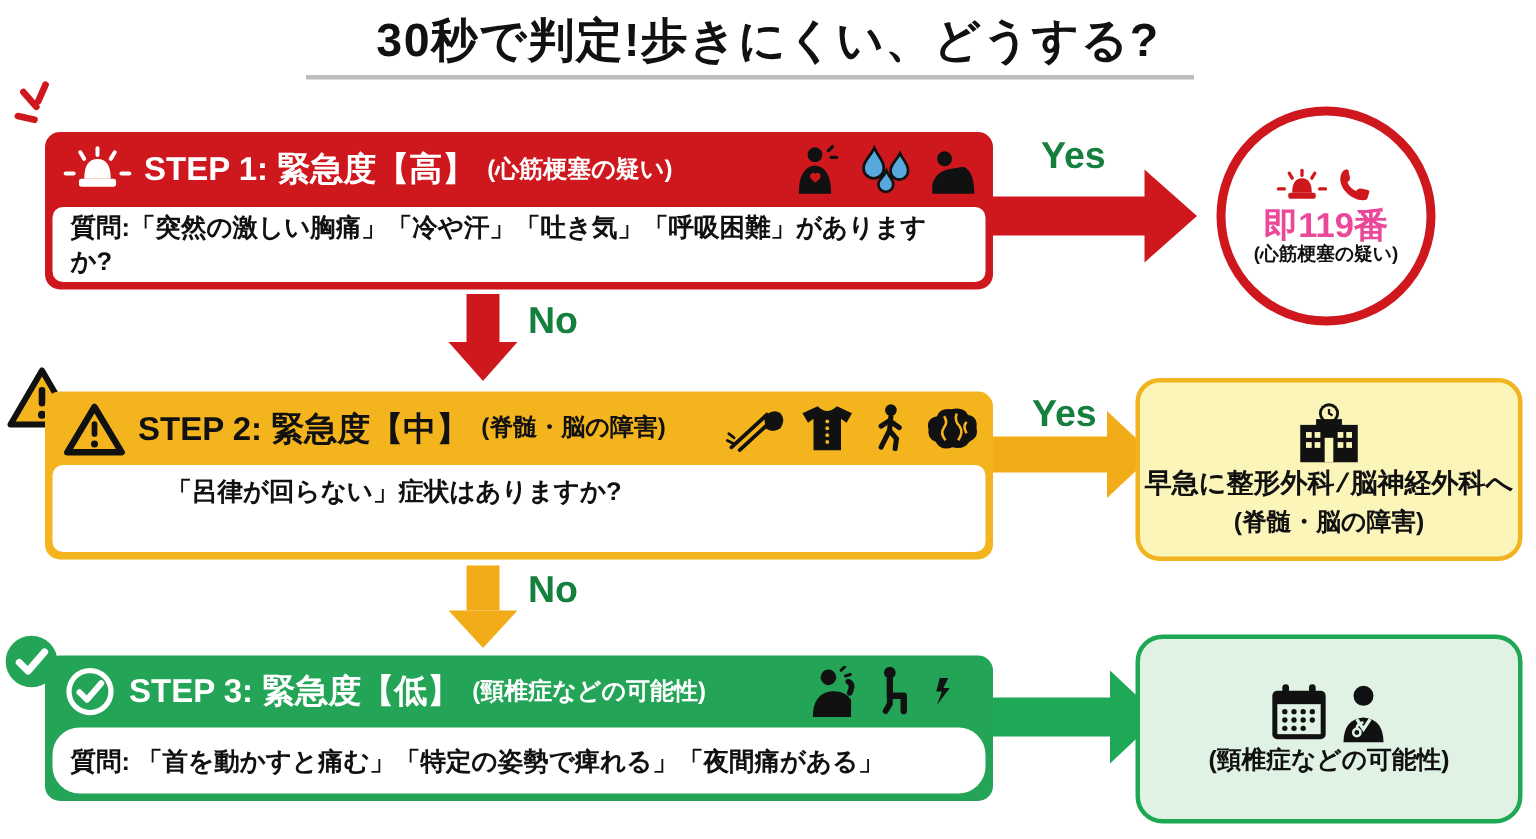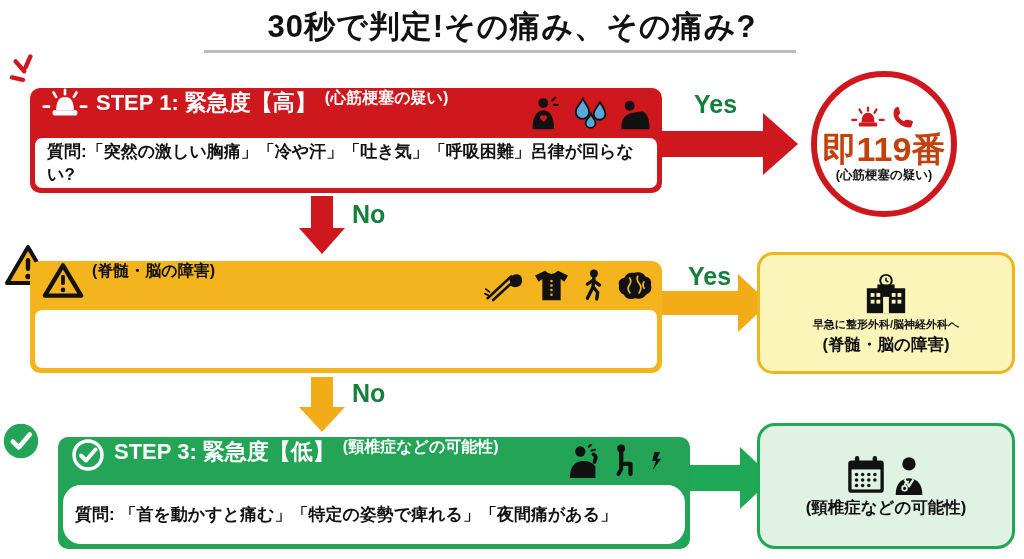--- a/index.html
+++ b/index.html
@@ -4,66 +4,66 @@
 <style>
   html,body{margin:0;padding:0;background:#fff;}
   .stage{position:relative;width:1024px;height:559px;overflow:hidden;background:#fff;
          font-family:"Liberation Sans","DejaVu Sans",sans-serif;font-weight:700;color:#111;}
   .abs{position:absolute;}
 
   .title{top:6px;left:0;width:100%;text-align:center;font-size:31px;letter-spacing:1px;color:#111;}
   .title-underline{top:50px;left:204px;width:592px;height:3px;background:#bdbdbd;}
 
   .step{border-radius:10px;z-index:1;}
-  .step-header{display:flex;padding:0 8px 0 12px;gap:8px;}
+  .step-header{display:flex;align-items:center;padding:0 8px 0 12px;gap:8px;}
   .step-title{font-size:22px;white-space:nowrap;}
   .step-note{font-size:16px;white-space:nowrap;}
   .hdr-icons{margin-left:auto;display:flex;align-items:center;gap:9px;}
   .qbox{position:absolute;left:5px;right:5px;bottom:5px;background:#fff;border-radius:7px;
         font-size:17px;color:#111;}
   .qbox.single{display:flex;align-items:center;padding:0 12px;}
   .qbox.multi{padding:5px 12px 0 12px;line-height:1.5;}
 
   .step1{left:30px;top:88px;width:632px;height:105px;background:#CE181E;}
   .step1 .step-header{height:50px;color:#fff;}
   .step1 .qbox{top:50px;}
 
   .step2{left:30px;top:261px;width:632px;height:112px;background:#F4B41D;}
   .step2 .step-header{height:49px;color:#111;}
   .step2 .qbox{top:49px;}
   .q-indent{margin-left:64px;}
 
-  .step3{left:30px;top:437px;width:632px;height:112px;background:#23A457;margin-left:28px;}
+  .step3{left:30px;top:437px;width:632px;height:97px;background:#23A457;}
   .step3 .step-header{height:48px;color:#fff;}
   .step3 .qbox{top:48px;border-radius:18px;}
 
   .yn-label{font-size:25px;color:#15803d;z-index:2;}
   .arrow-body{z-index:0;}
   .tri{width:0;height:0;z-index:0;}
 
   .circle{left:811px;top:71px;width:134px;height:134px;border:6px solid #CE181E;border-radius:50%;
           background:#fff;display:flex;flex-direction:column;align-items:center;justify-content:center;gap:1px;}
   .circle-icons{display:flex;align-items:center;gap:6px;}
-  .circle-main{font-size:34px;color:#c2410c;line-height:1.05;}
+  .circle-main{font-size:23px;color:#ec4899;line-height:1.05;}
   .circle-sub{font-size:12.5px;color:#111;line-height:1.1;}
 
   .outbox{display:flex;flex-direction:column;align-items:center;justify-content:center;text-align:center;gap:2px;}
-  .outbox .l1{font-size:11px;line-height:1.25;}
+  .outbox .l1{font-size:18px;line-height:1.25;font-family:Liberation Mono, monospace;}
   .outbox .l2{font-size:16.5px;line-height:1.25;}
   .ybox{left:757px;top:252px;width:252px;height:116px;background:#FBF5BA;border:3px solid #EFB41F;border-radius:16px;}
   .gbox{left:757px;top:423px;width:252px;height:120px;background:#DFF2E3;border:3px solid #1EA854;border-radius:18px;}
   .icon-row{display:flex;align-items:flex-end;gap:6px;}
   .badge{z-index:0;}
 </style>
 </head>
 <body>
 
 <div class="stage">
 
-  <div class="abs title">30秒で判定!その痛み、その痛み?</div>
+  <div class="abs title">30秒で判定!歩きにくい、どうする?</div>
   <div class="abs title-underline"></div>
 
   <svg class="abs" style="left:8px;top:54px;width:30px;height:32px;z-index:0" viewBox="0 0 22 26">
     <g stroke="#CE181E" stroke-width="3.6" stroke-linecap="round" fill="none">
       <path d="M17 2 L13 11"></path>
         <path d="M5 6 L12 14"></path>
         <path d="M2 19 L11 21"></path>
     </g>
   </svg>
 
@@ -99,21 +99,21 @@
             <path d="M20 19 C22 24 25 25 25 29 A5.5 5.5 0 1 1 14 29 C14 25 18 24 20 19 Z"></path>
           </g>
         </svg>
         <svg style="width:36px;height:34px" viewBox="0 0 40 36">
           <circle cx="13" cy="10" r="5.5" fill="#111"></circle>
           <path d="M4 36 Q2 22 15 18 L27 16 Q35 19 35 36 Z" fill="#111"></path>
           <path d="M6 6 q-4 1 -2 5" stroke="#CE181E" stroke-width="2.5" fill="none" stroke-linecap="round"></path>
         </svg>
       </span>
     </div>
-    <div class="qbox single">質問:「突然の激しい胸痛」「冷や汗」「吐き気」「呼吸困難」呂律が回らない?</div>
+    <div class="qbox single">質問:「突然の激しい胸痛」「冷や汗」「吐き気」「呼吸困難」がありますか?</div>
   </div>
 
   <div class="abs yn-label" style="left:694px;top:90px">Yes</div>
   <div class="abs arrow-body" style="left:661px;top:131px;width:103px;height:26px;background:#CE181E"></div>
   <div class="abs tri" style="left:763px;top:113px;border-top:31px solid transparent;border-bottom:31px solid transparent;border-left:35px solid #CE181E"></div>
 
   <div class="abs circle">
     <div class="circle-icons">
       <svg style="width:34px;height:24px" viewBox="0 0 52 34">
         <path d="M16 24 Q16 9 26 9 Q36 9 36 24 Z" fill="#CE181E"></path>
@@ -144,20 +144,21 @@
     <circle cx="24" cy="33.5" r="2.7" fill="#111"></circle>
   </svg>
 
   <div class="abs step step2">
     <div class="step-header">
       <svg style="width:42px;height:38px" viewBox="0 0 48 44">
         <path d="M24 5 L45 40 H3 Z" fill="none" stroke="#111" stroke-width="5" stroke-linejoin="round"></path>
         <rect x="21.8" y="16" width="4.4" height="12" rx="2.2" fill="#111"></rect>
         <circle cx="24" cy="33.5" r="2.7" fill="#111"></circle>
       </svg>
+      <span class="step-title">STEP 2: 緊急度【中】</span>
       <span class="step-note">(脊髄・脳の障害)</span>
       <span class="hdr-icons">
         <svg style="width:40px;height:33px" viewBox="0 0 44 36">
           <g stroke="#111" stroke-width="2.8" stroke-linecap="round">
             <path d="M4 32 L30 8"></path>
               <path d="M10 34 L34 12"></path>
           </g>
           <path d="M28 10 Q34 3 40 7 Q44 12 40 18 Q34 22 29 18 Z" fill="#111"></path>
           <g stroke="#111" stroke-width="2" stroke-linecap="round">
             <path d="M2 22 l4 3"></path>
@@ -187,20 +188,21 @@
           <path d="M8 26 Q2 24 3 17 Q1 10 9 8 Q11 2 19 3 Q28 1 31 7 Q38 8 37 16 Q39 23 32 26 Q28 32 20 30 Q12 33 8 26 Z" fill="#111"></path>
           <g stroke="#F4B41D" stroke-width="1.8" fill="none">
             <path d="M14 8 q3 4 0 8 q-3 4 1 9"></path>
               <path d="M23 6 q-2 5 2 9 q3 4 -1 10"></path>
               <path d="M30 12 q-3 3 0 8"></path>
           </g>
         </svg>
       </span>
     </div>
     <div class="qbox multi">
+      <div class="q-indent">「呂律が回らない」症状はありますか?</div>
     </div>
   </div>
 
   <div class="abs yn-label" style="left:688px;top:262px">Yes</div>
   <div class="abs arrow-body" style="left:661px;top:291px;width:77px;height:24px;background:#F2AC18"></div>
   <div class="abs tri" style="left:738px;top:274px;border-top:29px solid transparent;border-bottom:29px solid transparent;border-left:31px solid #F2AC18"></div>
 
   <div class="abs outbox ybox">
     <svg style="width:46px;height:44px" viewBox="0 0 48 44">
       <circle cx="24" cy="8" r="7" fill="#111"></circle>

